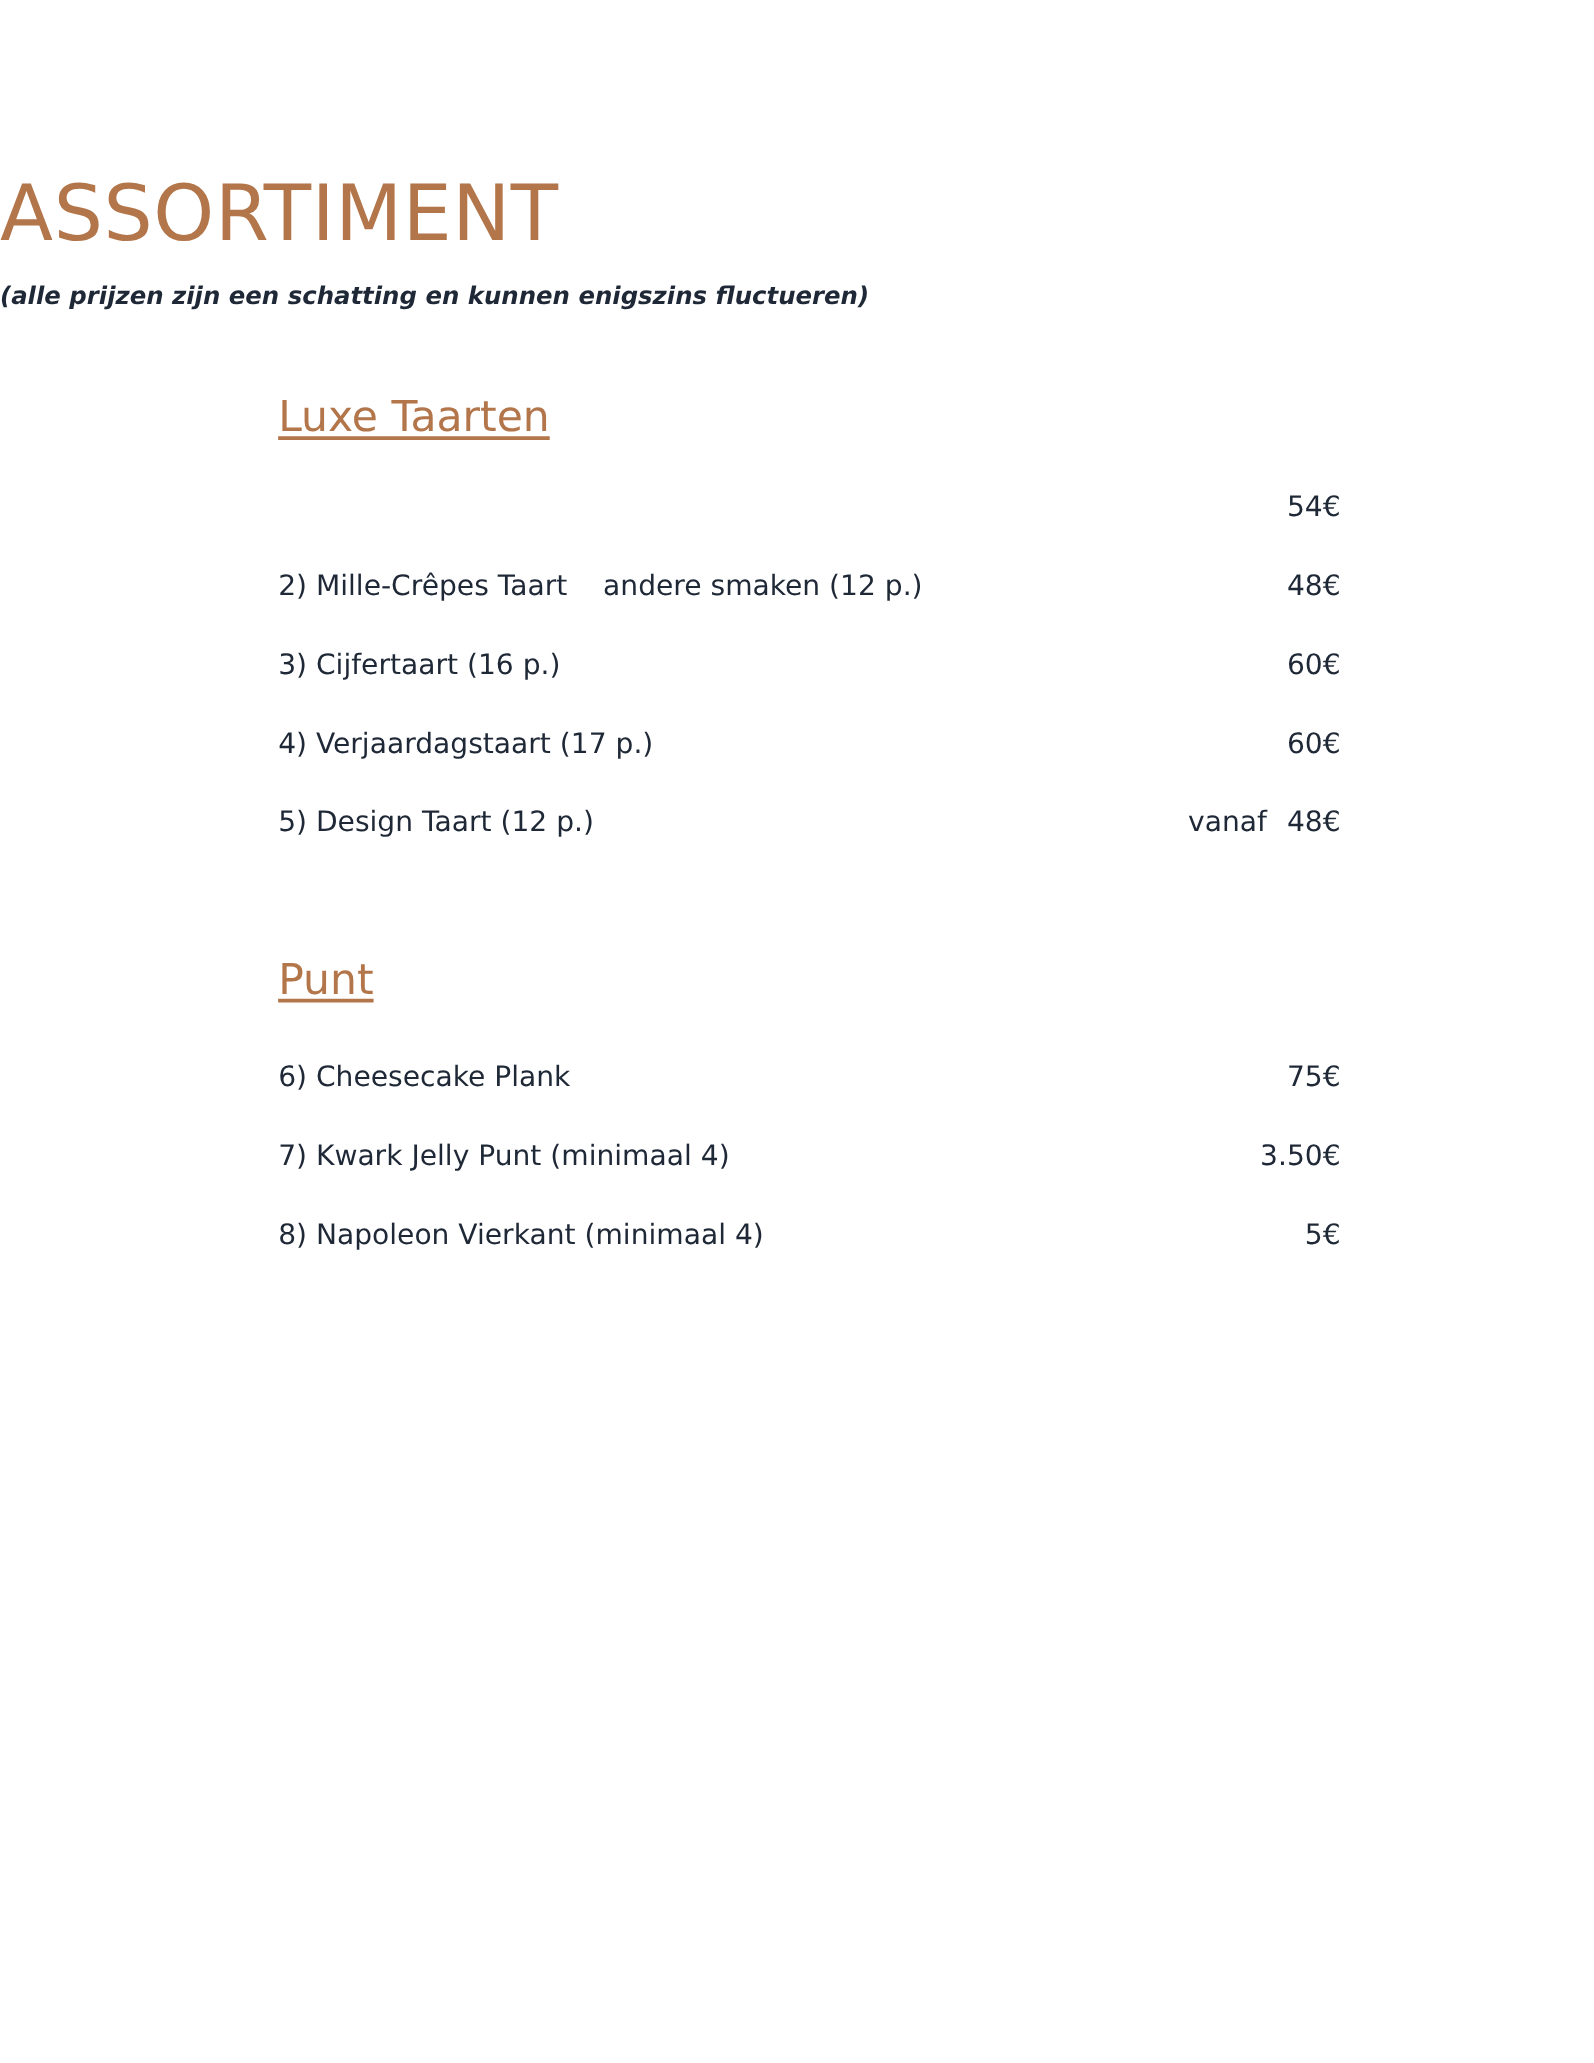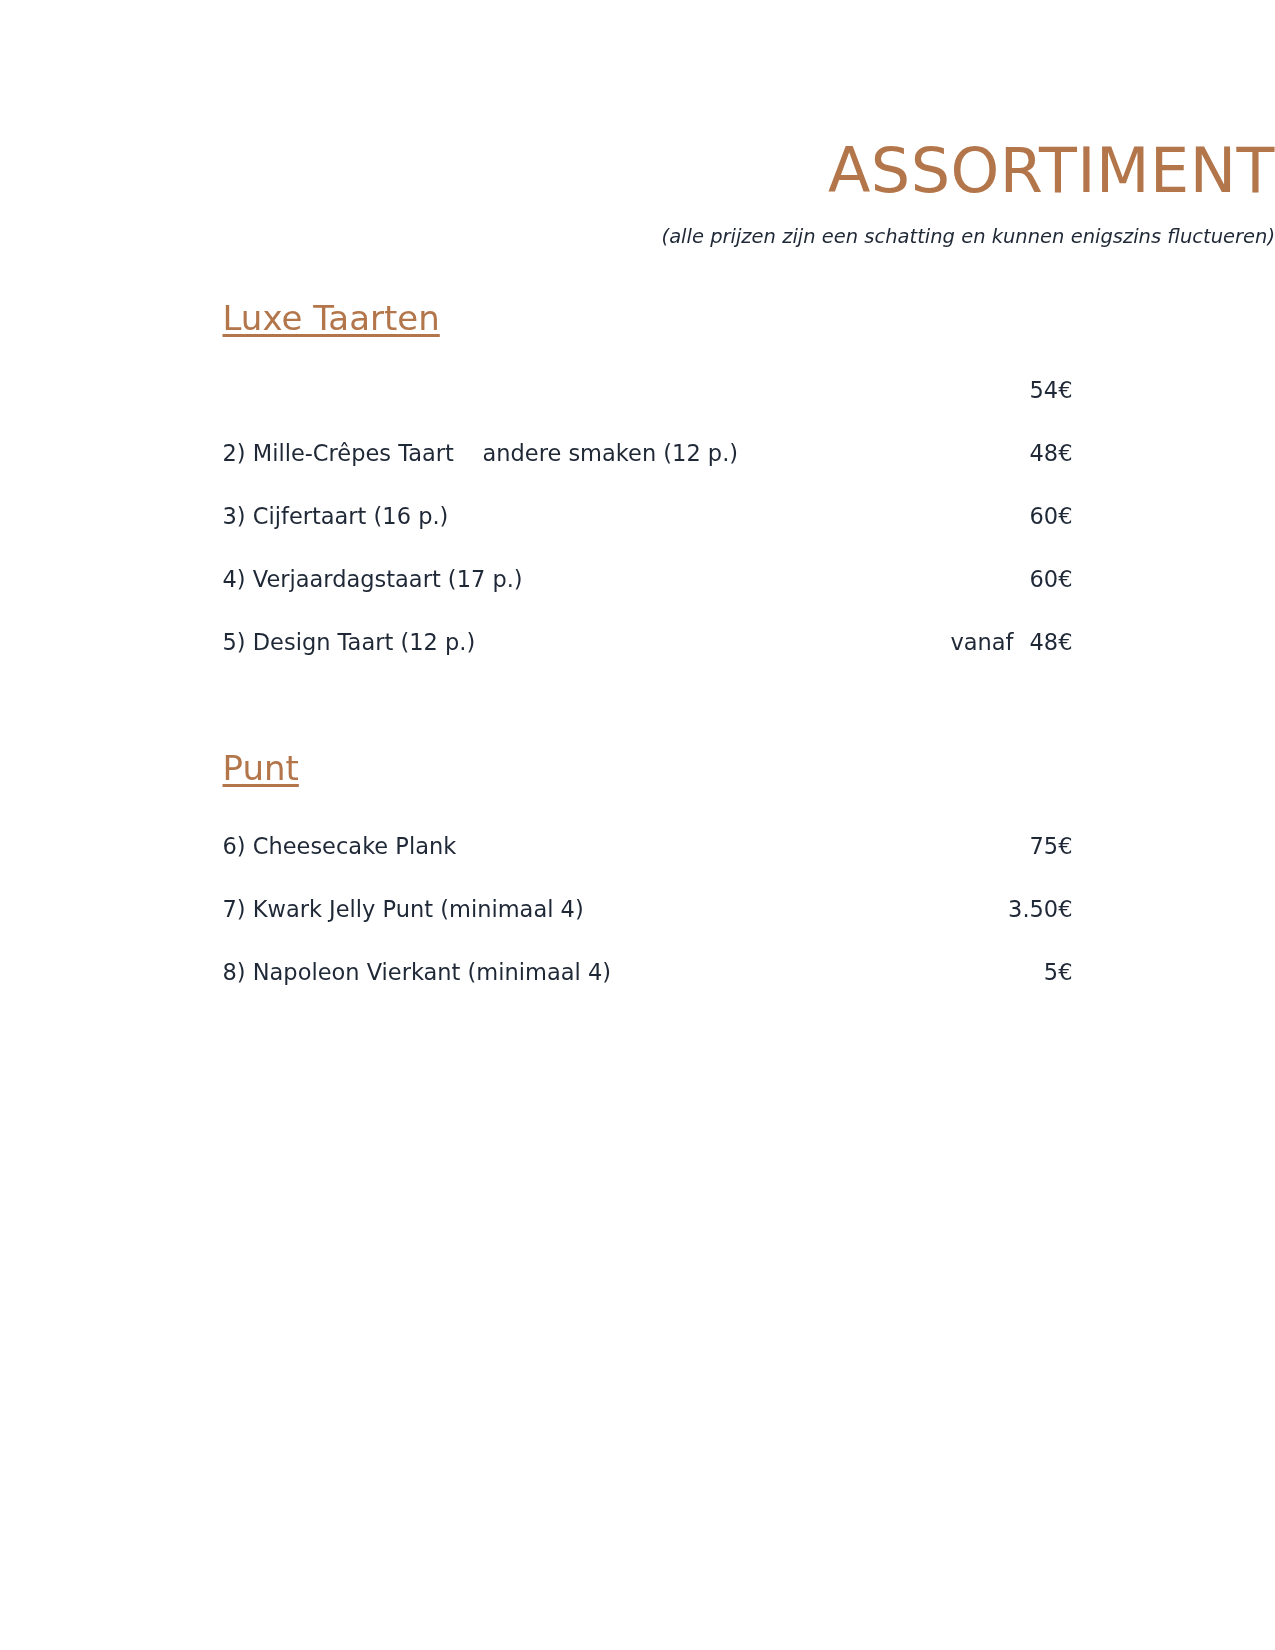--- a/index.html
+++ b/index.html
@@ -16,41 +16,41 @@
     overflow: hidden;
   }
   .page {
     position: relative;
     width: 1275px;
     height: 1650px;
     box-sizing: border-box;
     padding: 0;
   }
   .title {
-    text-align: right;
+    text-align: left;
     font-size: 62px;
     font-weight: 400;
     color: #b3764b;
     letter-spacing: 0.5px;
     margin: 0;
     padding-top: 138px;
     line-height: 1.05;
     font-family: "DejaVu Sans", "Liberation Sans", sans-serif;
   }
   .subtitle {
-    text-align: right;
+    text-align: left;
     font-size: 19.5px;
     font-style: italic;
-    font-weight: 400;
+    font-weight: 700;
     color: #1f2836;
     margin: 0;
     padding-top: 22px;
   }
   .content {
-    margin: 0 auto;
+    margin: 16px auto;
     width: 870px;
     padding-left: 20px;
     box-sizing: border-box;
   }
   .section {
     margin: 0;
   }
   .section-title {
     font-size: 34px;
     color: #b3764b;

